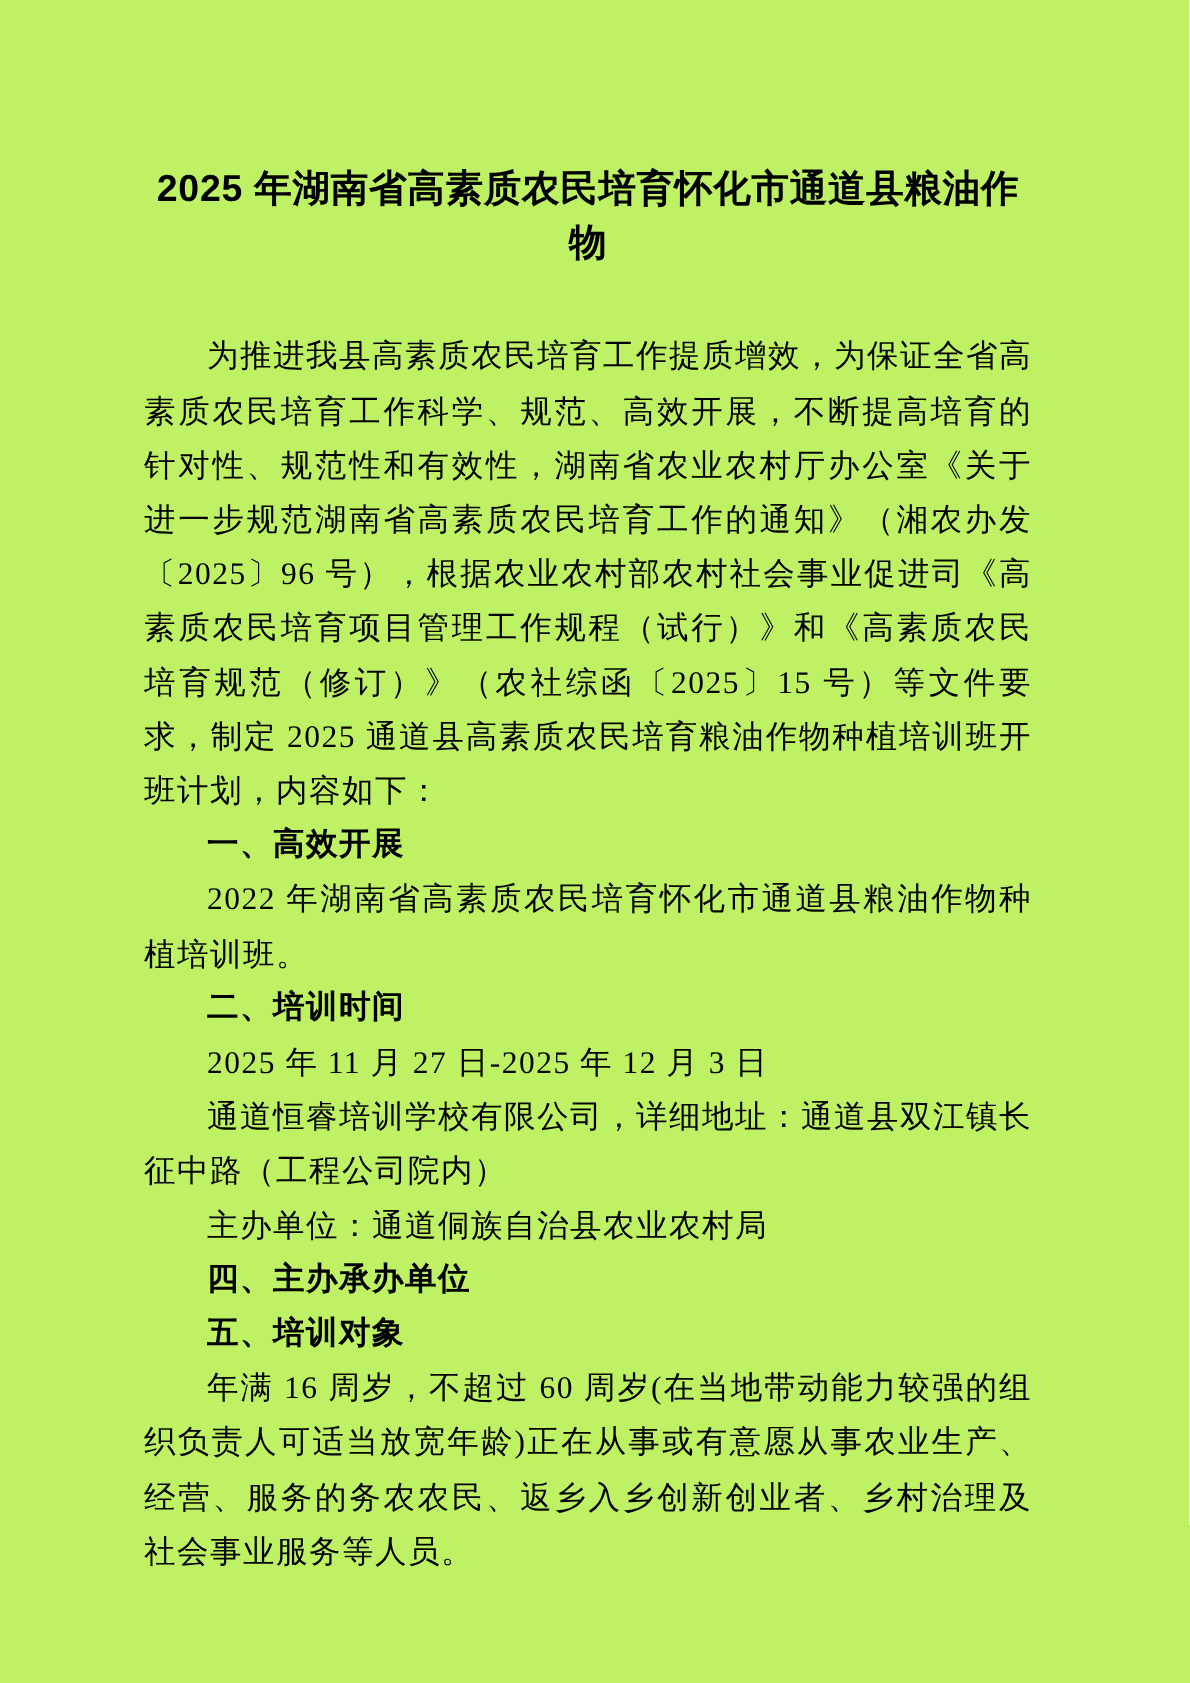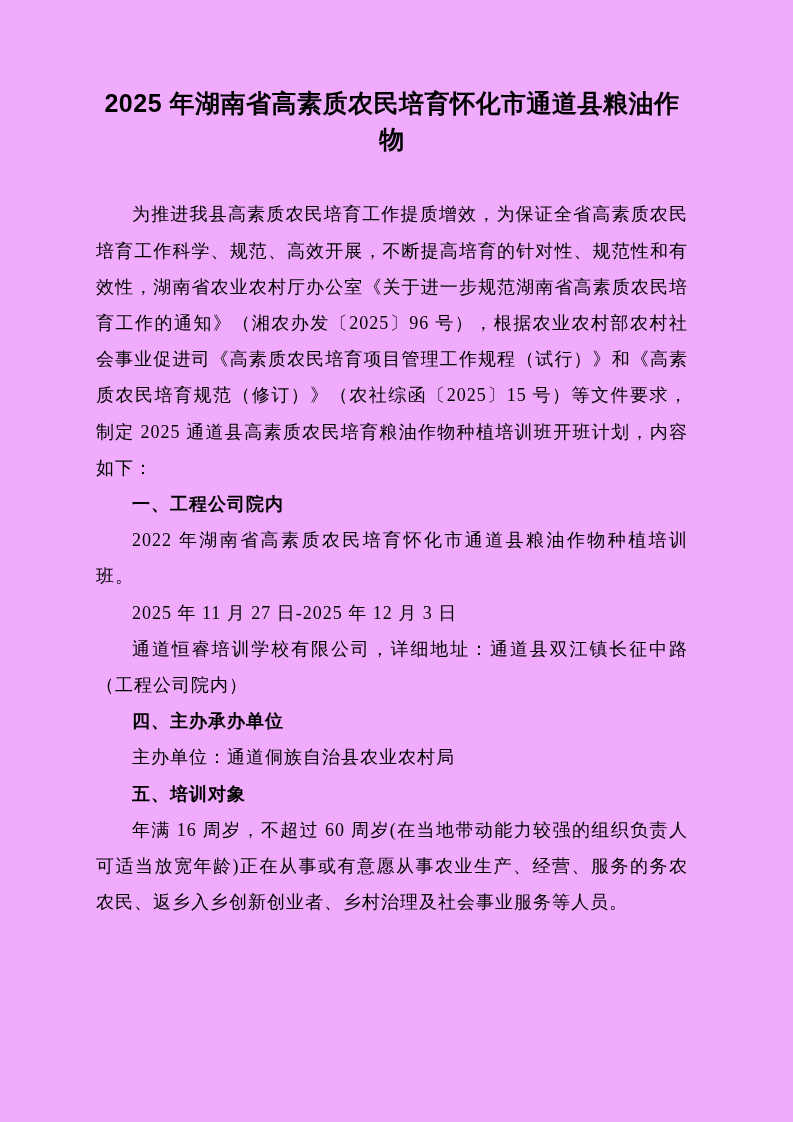--- a/index.html
+++ b/index.html
@@ -4,43 +4,43 @@
 <style>
   html, body {
     margin: 0;
     padding: 0;
     background: #ffffff;
   }
   .page {
     position: relative;
     width: 793px;
     height: 1122px;
-    background: #f0abfc;
+    background: #bef264;
     box-sizing: border-box;
-    padding: 85px 105px 0 96px;
+    padding: 108px 105px 0 96px;
     overflow: hidden;
     color: #000000;
   }
   .doc-title {
     margin: 0 0 39px 0;
     font-family: "Liberation Sans", sans-serif;
     font-weight: 700;
     font-size: 25px;
     line-height: 36.2px;
     text-align: center;
     letter-spacing: 0.5px;
     color: #000000;
   }
   .doc-title .title-line {
     display: block;
   }
   .para {
     margin: 0;
     font-family: "Liberation Serif", serif;
-    font-size: 18px;
+    font-size: 21px;
     line-height: 36.2px;
     letter-spacing: 1px;
     text-align: justify;
     text-justify: inter-character;
     color: #000000;
   }
   .para.indent {
     text-indent: 2em;
   }
   .para.heading {
@@ -57,27 +57,28 @@
 <div class="page">
 
   <h1 class="doc-title">
     <span class="title-line">2025 年湖南省高素质农民培育怀化市通道县粮油作物</span>
   </h1>
 
   <div>
 
     <p class="para indent">为推进我县高素质农民培育工作提质增效，为保证全省高素质农民培育工作科学、规范、高效开展，不断提高培育的针对性、规范性和有效性，湖南省农业农村厅办公室《关于进一步规范湖南省高素质农民培育工作的通知》（湘农办发〔2025〕96 号），根据农业农村部农村社会事业促进司《高素质农民培育项目管理工作规程（试行）》和《高素质农民培育规范（修订）》（农社综函〔2025〕15 号）等文件要求，制定 2025 通道县高素质农民培育粮油作物种植培训班开班计划，内容如下：</p>
 
-    <p class="para heading">一、工程公司院内</p>
+    <p class="para heading">一、高效开展</p>
     <p class="para indent">2022 年湖南省高素质农民培育怀化市通道县粮油作物种植培训班。</p>
 
+    <p class="para heading">二、培训时间</p>
     <p class="para indent">2025 年 11 月 27 日-2025 年 12 月 3 日</p>
 
     <p class="para indent">通道恒睿培训学校有限公司，详细地址：通道县双江镇长征中路（工程公司院内）</p>
 
+    <p class="para indent">主办单位：通道侗族自治县农业农村局</p>
     <p class="para heading">四、主办承办单位</p>
-    <p class="para indent">主办单位：通道侗族自治县农业农村局</p>
 
     <p class="para heading">五、培训对象</p>
     <p class="para indent">年满 16 周岁，不超过 60 周岁(在当地带动能力较强的组织负责人可适当放宽年龄)正在从事或有意愿从事农业生产、经营、服务的务农农民、返乡入乡创新创业者、乡村治理及社会事业服务等人员。</p>
 
   </div>
 </div>
 
 </body></html>

